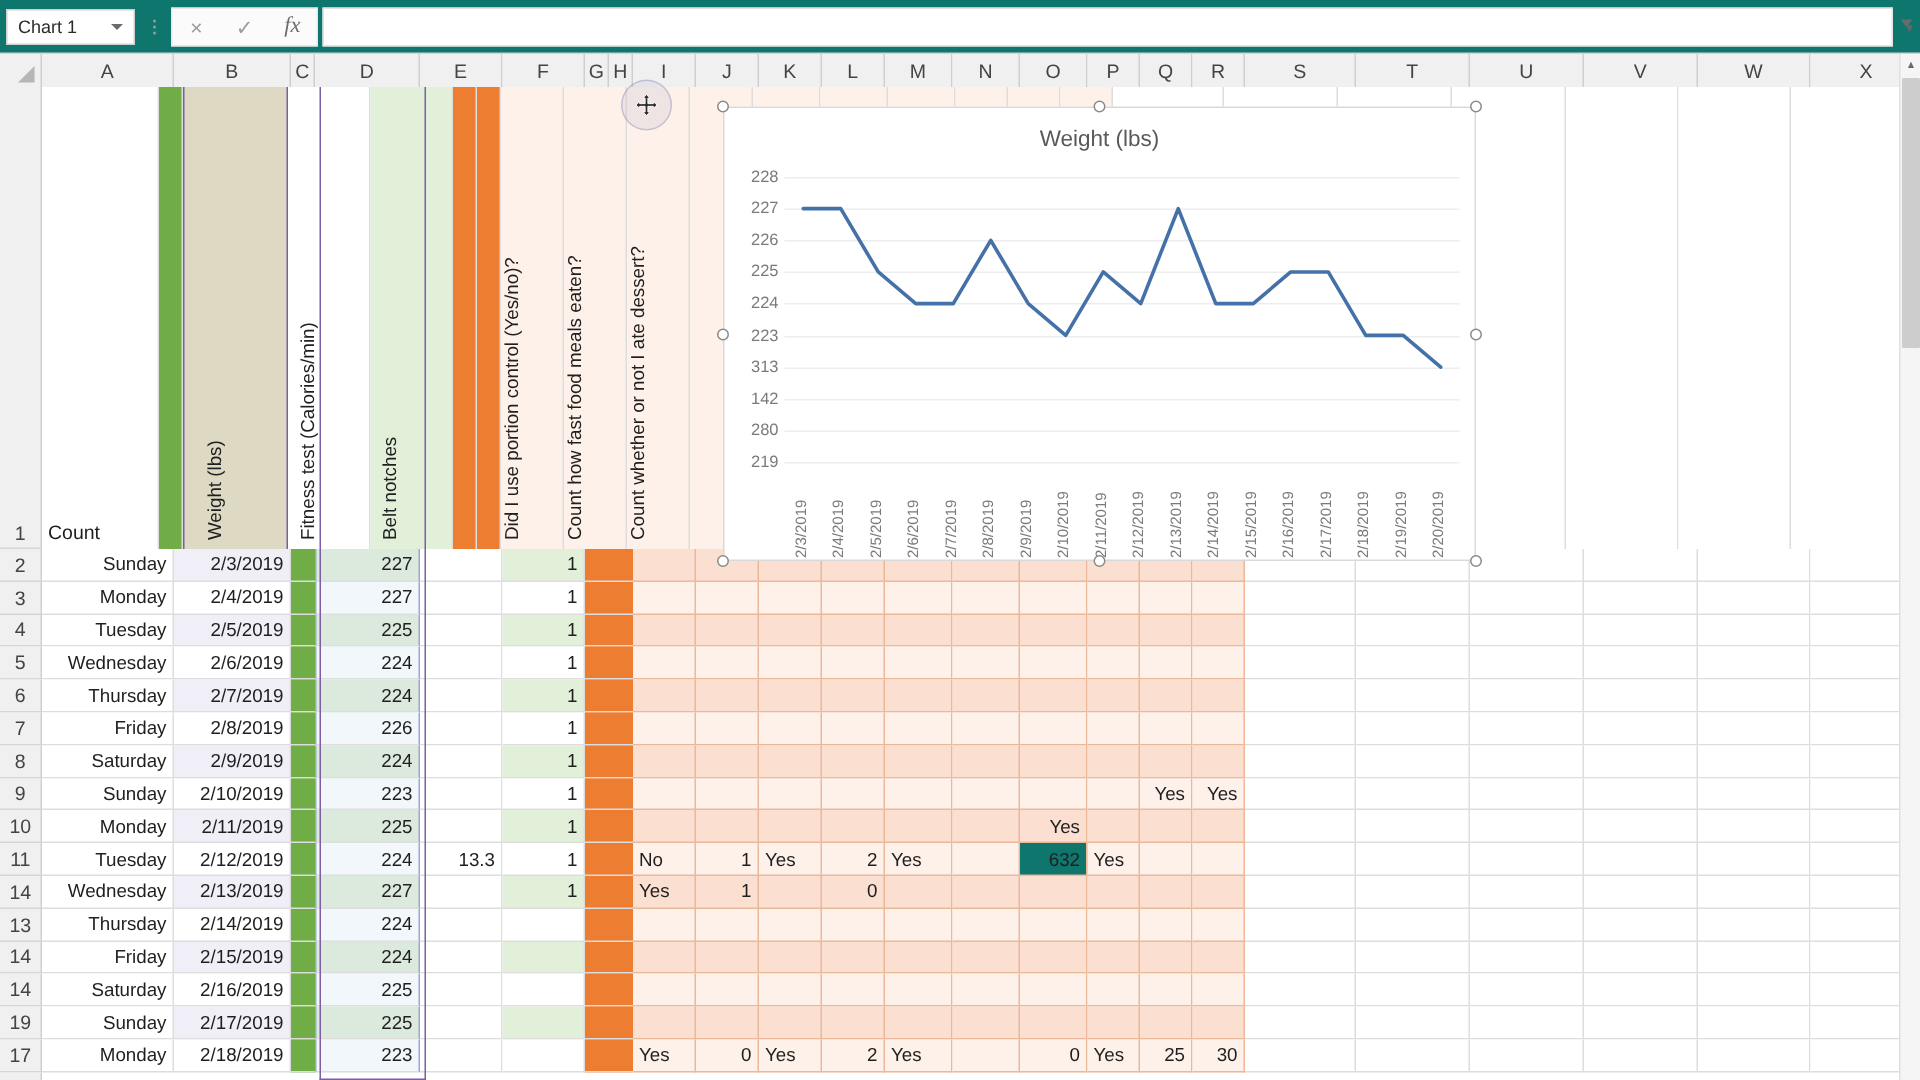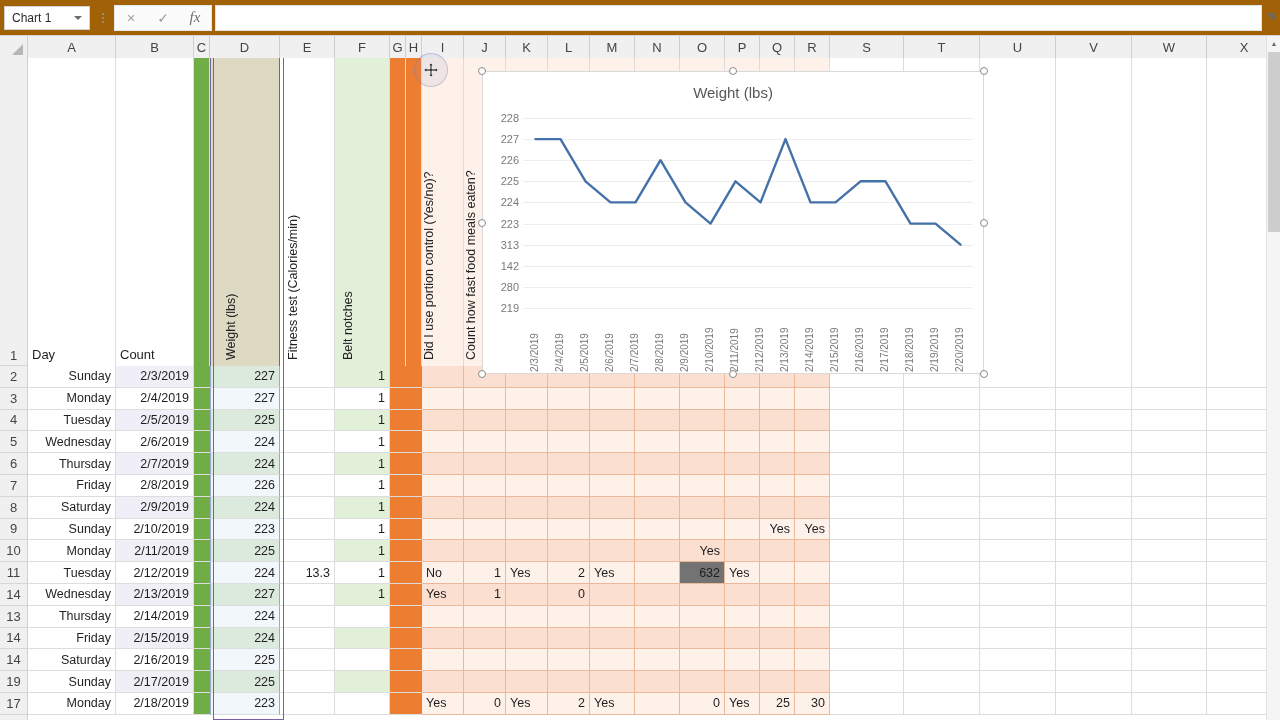--- a/index.html
+++ b/index.html
@@ -11,21 +11,21 @@
     background: #ffffff;
     font-family: "Liberation Sans", sans-serif;
     -webkit-font-smoothing: antialiased;
   }
   #app { position: relative; width: 1280px; height: 720px; }
 
   
   .formula-bar {
     position: absolute; top: 0; left: 0;
     width: 1280px; height: 36px;
-    background: #a16207;
+    background: #0f766e;
     border-bottom: 1px solid #d4d4d4;
     display: flex; align-items: center;
   }
   .name-box {
     margin-left: 4px;
     width: 86px; height: 24px;
     background: #ffffff;
     border: 1px solid #d0d0d0;
     display: flex; align-items: center;
     font-size: 12px; color: #2b2b2b;
@@ -363,23 +363,20 @@
         </div>
         <div class="rowhead" style="height: 21.8px;">
           <span>17</span>
         </div>
         <div class="rowhead" style="height: 21.8px;">
           <span>18</span>
         </div>
       </div>
     <div class="sheet" id="sheet">
         <div class="rowband hrow">
-          <div class="hcell" style="width: 88px; background: rgb(255, 255, 255);">
-            <div class="rot" style="transform: none; left: 4px; bottom: 4px; font-size: 13px;">Day</div>
-          </div>
           <div class="hcell" style="width: 78px; background: rgb(255, 255, 255);">
             <div class="rot" style="transform: none; left: 4px; bottom: 4px; font-size: 13px;">Count</div>
           </div>
           <div class="hcell" style="width: 16px; background: rgb(112, 173, 71);">
             <div class="rot bold" style="color: rgb(255, 255, 255); left: 50%; transform: rotate(-90deg) translateX(0px) translateY(-50%);">Goal Measures</div>
           </div>
           <div class="hcell" style="width: 70px; background: rgb(221, 217, 195); border-left: 1px solid rgb(122, 94, 168); border-right: 1px solid rgb(122, 94, 168);">
             <div class="rot" style="left: 50%; transform: rotate(-90deg) translateX(0px) translateY(-50%);">Weight (lbs)</div>
           </div>
           <div class="hcell" style="width: 55px; background: rgb(255, 255, 255);">
@@ -949,21 +946,21 @@
           </div>
           <div class="cell r" style="width: 42px; height: 21.8px; border-right: 1px solid rgb(236, 184, 154); border-bottom: 1px solid rgb(236, 184, 154); background: rgb(253, 241, 234);">
             <span>2</span>
           </div>
           <div class="cell l" style="width: 45px; height: 21.8px; border-right: 1px solid rgb(236, 184, 154); border-bottom: 1px solid rgb(236, 184, 154); background: rgb(253, 241, 234);">
             <span>Yes</span>
           </div>
           <div class="cell l" style="width: 45px; height: 21.8px; border-right: 1px solid rgb(236, 184, 154); border-bottom: 1px solid rgb(236, 184, 154); background: rgb(253, 241, 234);">
             <span></span>
           </div>
-          <div class="cell r" style="width: 45px; height: 21.8px; border-right: 1px solid rgb(236, 184, 154); border-bottom: 1px solid rgb(236, 184, 154); background: #737373;">
+          <div class="cell r" style="width: 45px; height: 21.8px; border-right: 1px solid rgb(236, 184, 154); border-bottom: 1px solid rgb(236, 184, 154); background: #0f766e;">
             <span>632</span>
           </div>
           <div class="cell l" style="width: 35px; height: 21.8px; border-right: 1px solid rgb(236, 184, 154); border-bottom: 1px solid rgb(236, 184, 154); background: rgb(253, 241, 234);">
             <span>Yes</span>
           </div>
           <div class="cell r" style="width: 35px; height: 21.8px; border-right: 1px solid rgb(236, 184, 154); border-bottom: 1px solid rgb(236, 184, 154); background: rgb(253, 241, 234);">
             <span></span>
           </div>
           <div class="cell r" style="width: 35px; height: 21.8px; border-right: 1px solid rgb(236, 184, 154); border-bottom: 1px solid rgb(236, 184, 154); background: rgb(253, 241, 234);">
             <span></span>

